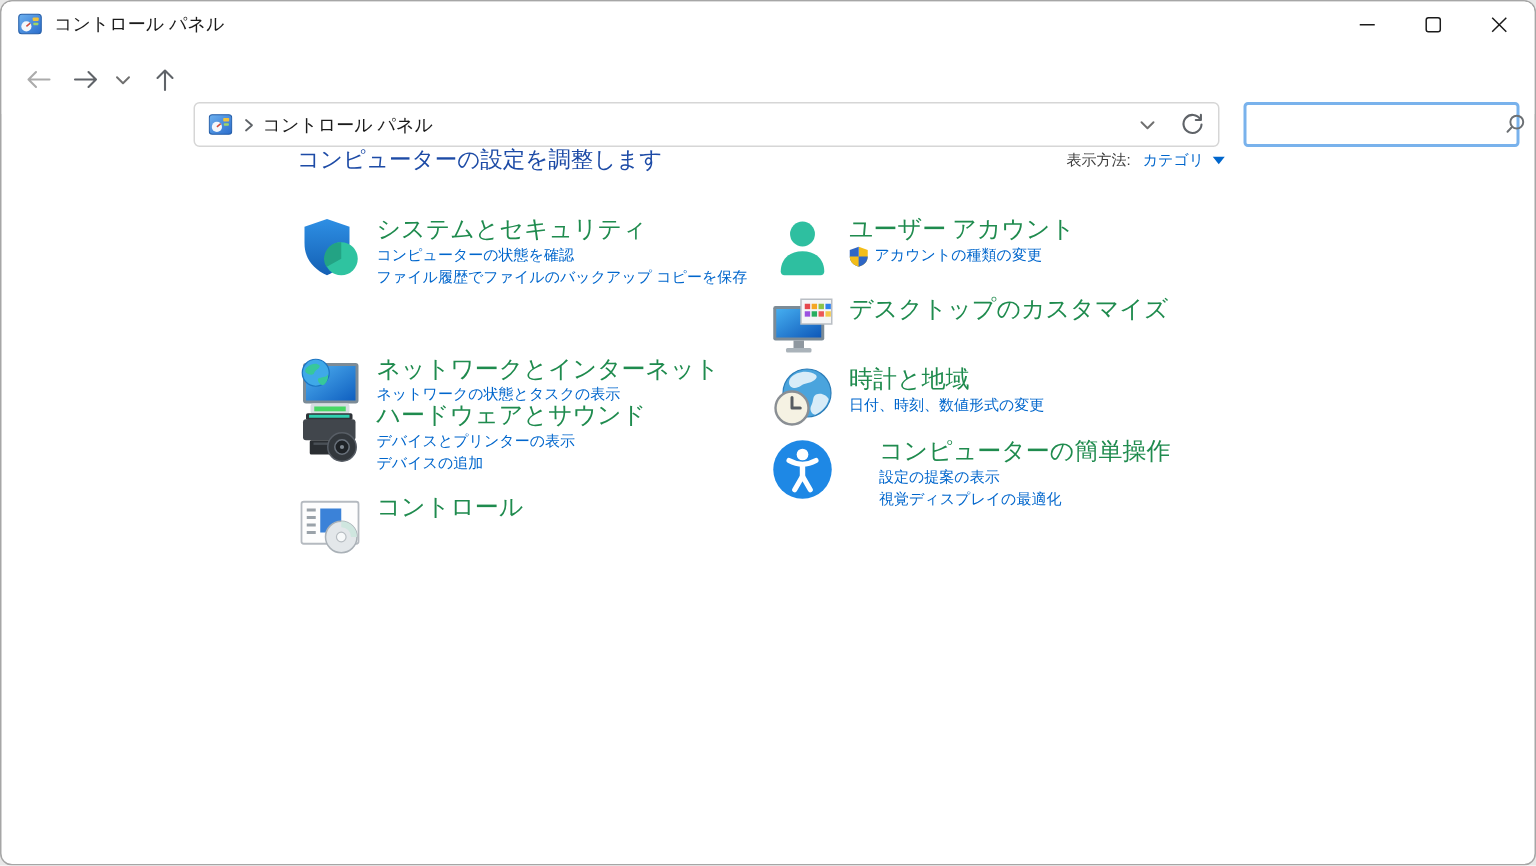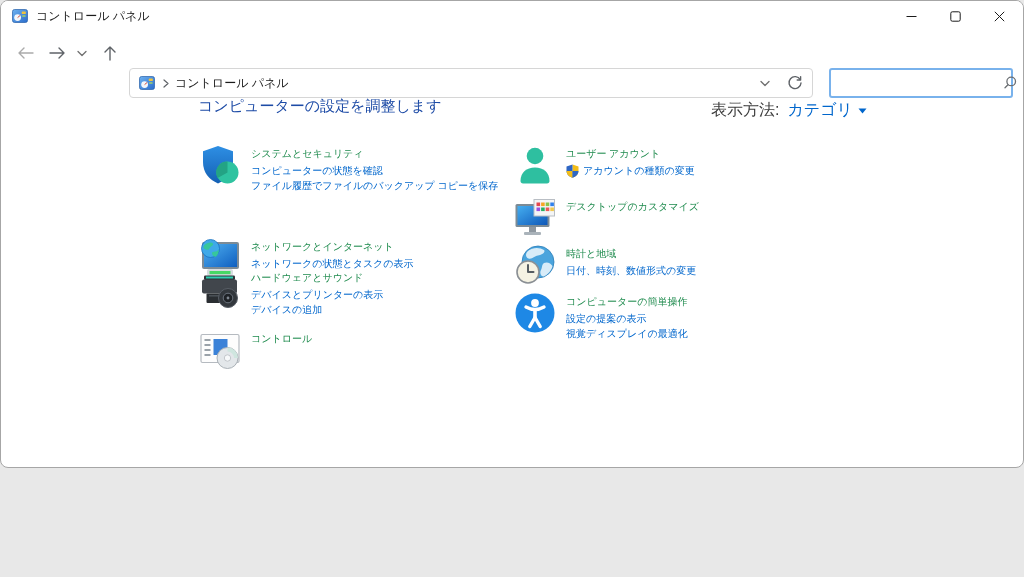--- a/index.html
+++ b/index.html
@@ -5,21 +5,21 @@
   :root{
     --link-blue:#0066cc;
     --category-green:#1f8b4e;
     --heading-blue:#1d4ba6;
     --accent-blue:#0078d4;
     --search-border:#79b2ec;
   }
   *{box-sizing:border-box;margin:0;padding:0;}
   html,body{width:1024px;height:577px;}
   body{font-family:"Liberation Sans","DejaVu Sans",sans-serif;background:#e8e8e8;}
-  .window{position:relative;width:1024px;height:468px;background:#ffffff;
+  .window{position:relative;width:1024px;height:577px;background:#ffffff;
           border:1px solid #a6a6a6;border-radius:8px;overflow:hidden;}
   
   .titlebar{position:absolute;left:0;top:0;width:100%;height:30px;background:#fff;
             display:flex;align-items:center;}
   .titlebar .appicon{margin-left:11px;width:16px;height:16px;flex:0 0 16px;}
   .titlebar .title{margin-left:8px;font-size:12px;color:#1b1b1b;}
   .winbtns{position:absolute;right:2px;top:0;height:30px;display:flex;}
   .winbtn{width:44px;height:30px;display:flex;align-items:center;justify-content:center;cursor:default;}
   
   .navbar{position:absolute;left:0;top:30px;width:100%;height:45px;background:#fff;}
@@ -32,27 +32,27 @@
   .addressbar .crumb-text{font-size:12px;color:#1b1b1b;}
   .addressbar .spacer{flex:1;}
   .addr-btn{width:30px;height:28px;display:flex;align-items:center;justify-content:center;border-radius:3px;}
   .searchbox{position:absolute;left:828px;top:37px;width:184px;height:30px;background:#fff;
              border:2px solid var(--search-border);border-radius:3px;display:flex;align-items:center;}
   .searchbox input{flex:1;height:100%;border:none;outline:none;font-size:12px;padding:0 6px 0 10px;
                    font-family:"Liberation Sans","DejaVu Sans",sans-serif;background:transparent;}
   .searchbox .mag{margin-right:9px;flex:0 0 16px;width:16px;height:16px;}
   
   .heading{position:absolute;left:197px;top:96px;font-size:15px;color:var(--heading-blue);text-align:right;}
-  .viewby{position:absolute;left:710px;top:99px;font-size:16px;color:#3b3b3b;display:flex;align-items:center;}
+  .viewby{position:absolute;left:710px;top:99px;font-size:10px;color:#3b3b3b;display:flex;align-items:center;}
   .viewby .vb-link{color:var(--link-blue);margin-left:8px;cursor:pointer;display:flex;align-items:center;}
   .viewby .tri{margin-left:5px;}
   .category{position:absolute;display:flex;}
   .cat-icon{width:44px;height:44px;flex:0 0 44px;margin-right:9px;}
   .cat-text{display:flex;flex-direction:column;padding-top:1px;}
-  .cat-title{font-size:10px;color:var(--category-green);text-decoration:none;line-height:19px;cursor:pointer;}
+  .cat-title{font-size:16px;color:var(--category-green);text-decoration:none;line-height:19px;cursor:pointer;}
   .cat-link{font-size:10px;color:var(--link-blue);text-decoration:none;line-height:15px;cursor:pointer;display:flex;align-items:center;}
   .cat-link .uac{margin-right:4px;flex:0 0 13px;width:13px;height:14px;}
 </style>
 </head>
 <body>
 
 <div class="window">
 
   <div class="titlebar">
     <svg class="appicon" viewBox="0 0 16 16">
@@ -293,21 +293,21 @@
       <path d="M31 20 C34.5 18.5 38 20.5 39.5 23 C38.5 27.5 35 31.5 30.5 33.5 C27.5 33 26.5 29.5 28 27 C29.5 24.5 28.5 21.5 31 20 Z" fill="#d8ecf8"></path>
       <circle cx="15" cy="29" r="11" fill="#f5f2e3" stroke="#8a8f94" stroke-width="1.6"></circle>
       <path d="M15 29 L15 22 M15 29 L20.5 29" fill="none" stroke="#565c61" stroke-width="2" stroke-linecap="round"></path>
     </svg>
     <div class="cat-text">
       <a class="cat-title">時計と地域</a>
       <a class="cat-link">日付、時刻、数値形式の変更</a>
     </div>
   </div>
 
-  <div class="category" style="left:512px;top:290px;">
+  <div class="category" style="left:512px;top:290px;gap:20px;">
     <svg class="cat-icon" viewBox="0 0 44 44">
       <circle cx="22" cy="22" r="19.5" fill="#1e88e5"></circle>
       <circle cx="22" cy="12" r="3.9" fill="#ffffff"></circle>
       <path d="M13 16 Q22 21 31 16" fill="none" stroke="#ffffff" stroke-width="3.4" stroke-linecap="round"></path>
       <path d="M22 19 L22 26.5" stroke="#ffffff" stroke-width="3.6" stroke-linecap="round"></path>
       <path d="M22 26.5 L16.8 35.5 M22 26.5 L27.2 35.5" stroke="#ffffff" stroke-width="3.4" stroke-linecap="round"></path>
     </svg>
     <div class="cat-text">
       <a class="cat-title">コンピューターの簡単操作</a>
       <a class="cat-link">設定の提案の表示</a>

